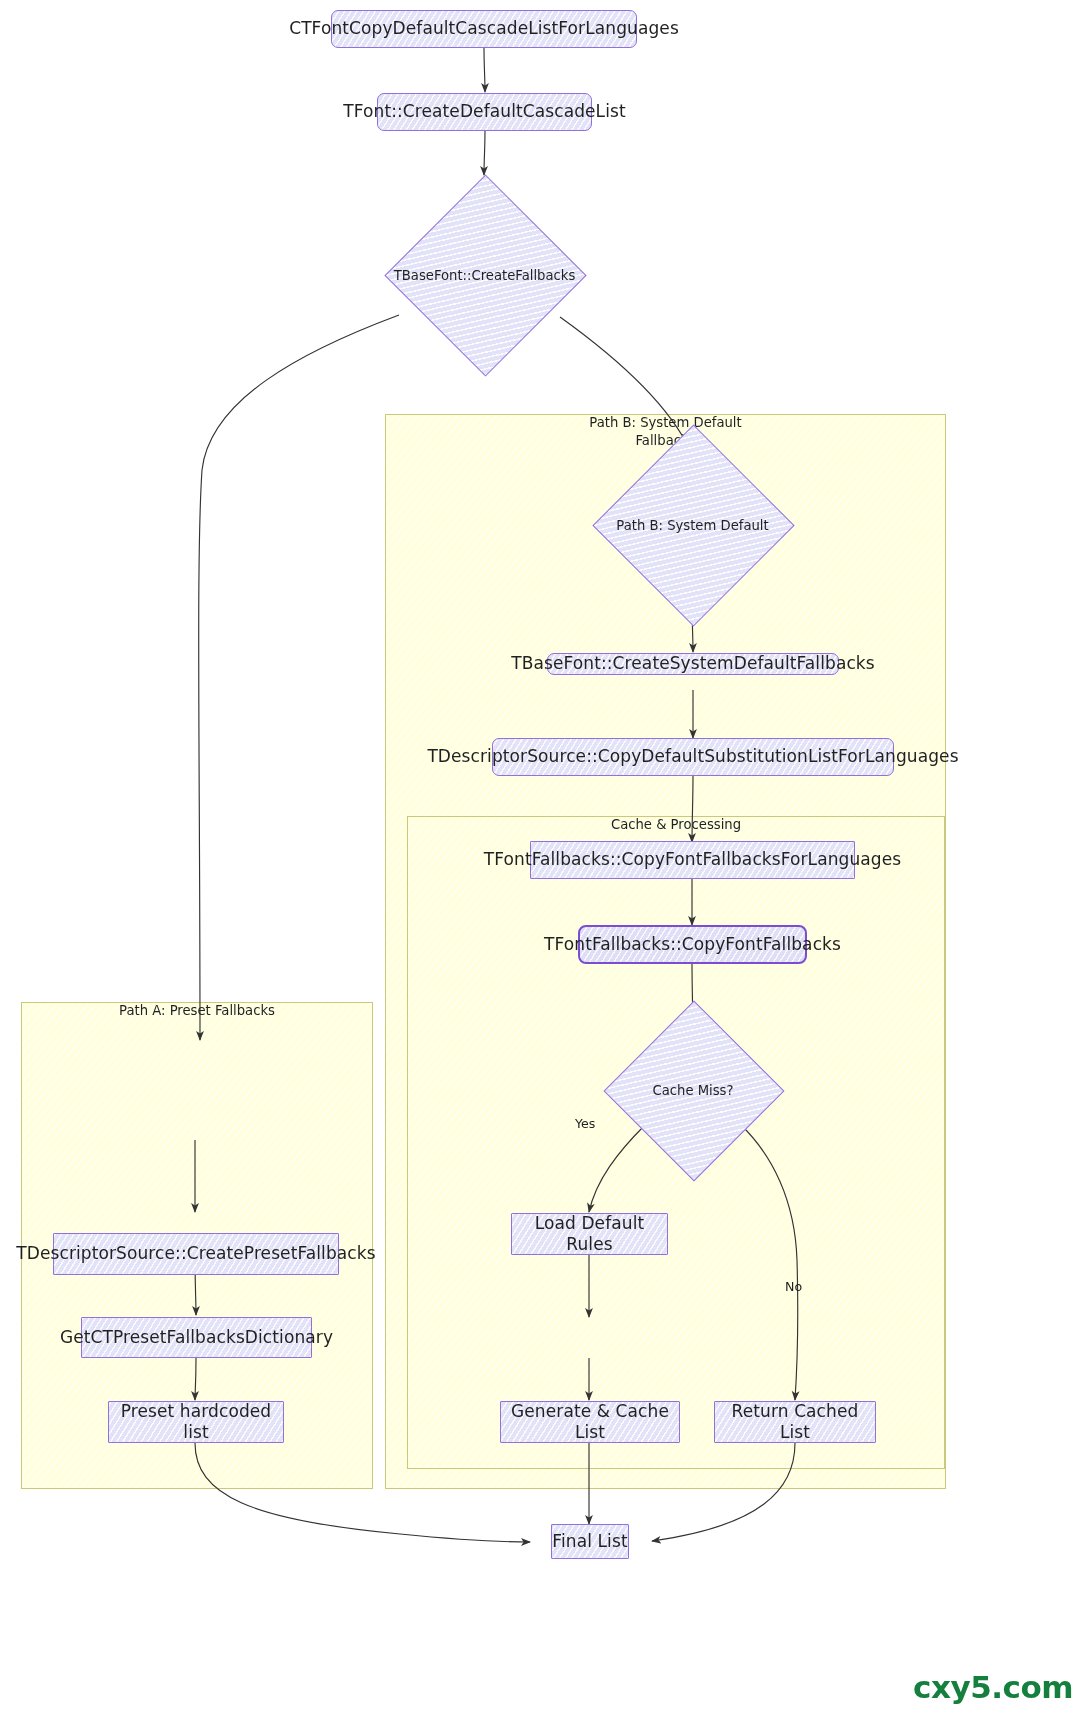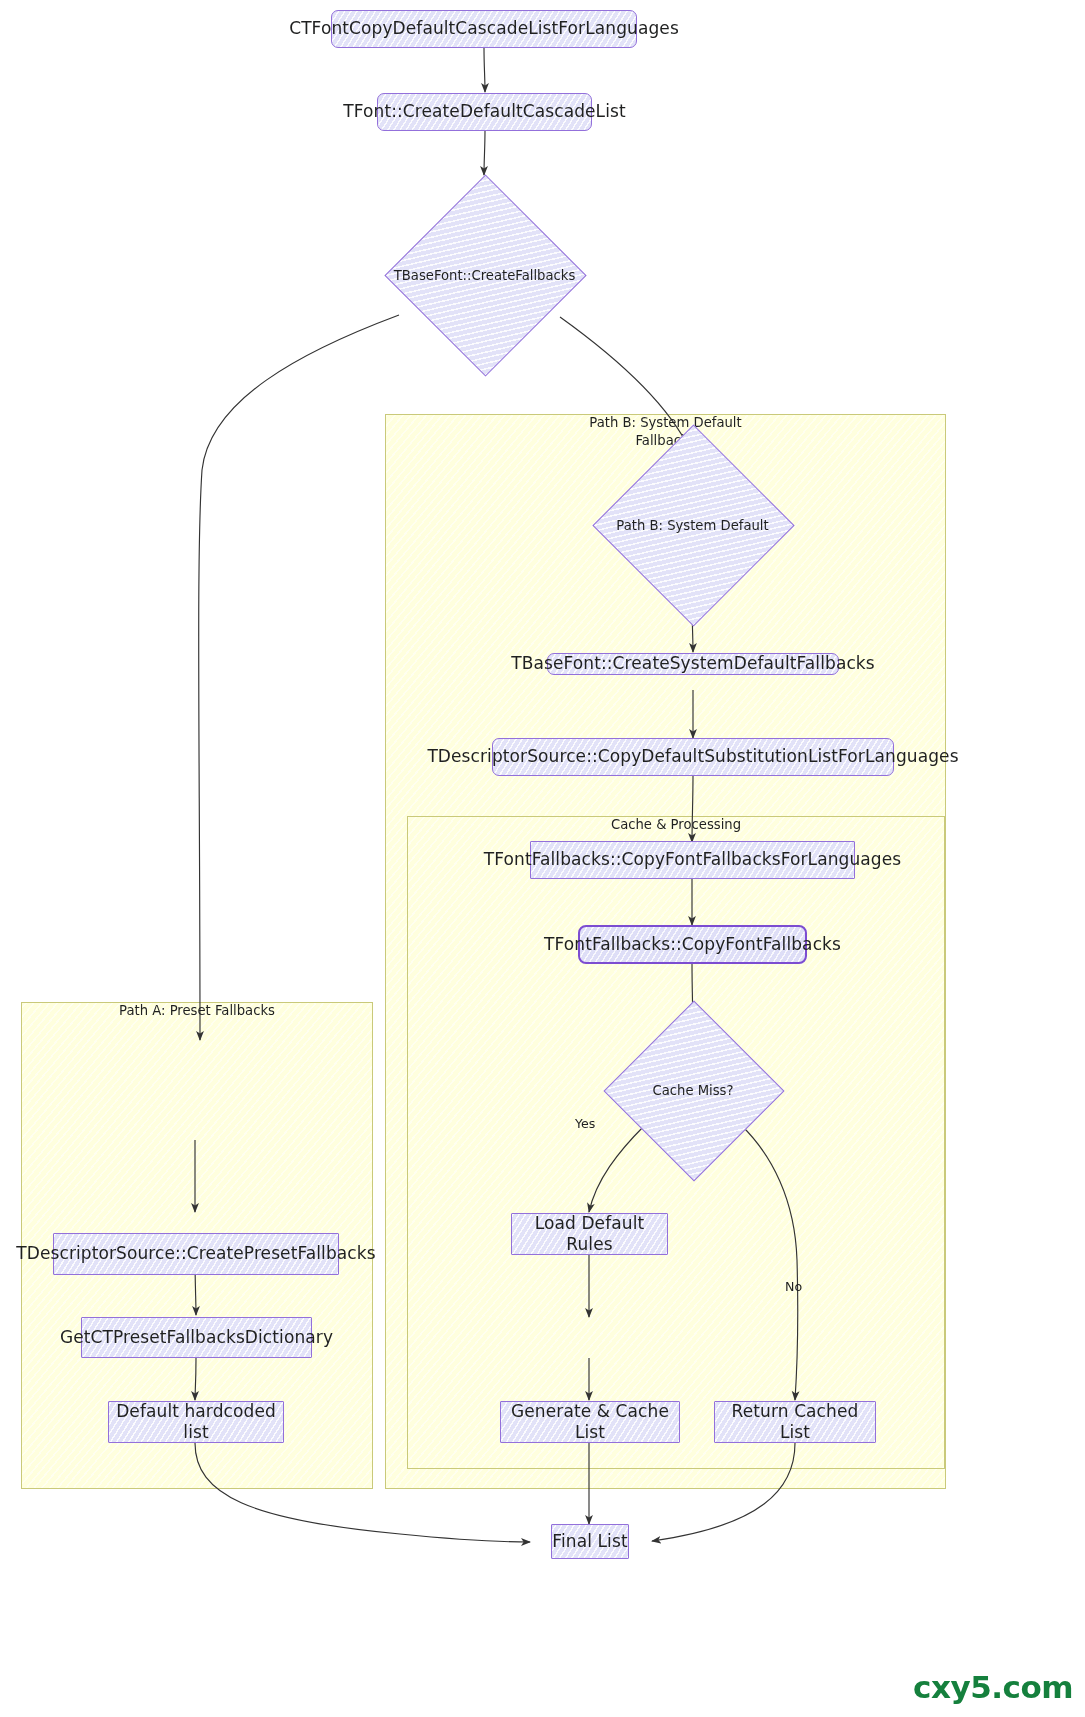--- a/index.html
+++ b/index.html
@@ -275,21 +275,21 @@
 
   <div class="node rect" style="left:53px; top:1214px; width:286px; height:42px;margin-top:19px;">
     <span>TDescriptorSource::CreatePresetFallbacks</span>
   </div>
 
   <div class="node rect" style="left:81px; top:1317px; width:231px; height:41px;">
     <span>GetCTPresetFallbacksDictionary</span>
   </div>
 
   <div class="node rect" style="left:108px; top:1401px; width:176px; height:42px;">
-    <span>Default hardcoded list</span>
+    <span>Preset hardcoded list</span>
   </div>
 
   <div class="node rect" style="left:551px; top:1524px; width:78px; height:35px;">
     <span>Final List</span>
   </div>
 
   <div class="edge-label" style="left:575px; top:1116px;">Yes</div>
   <div class="edge-label" style="left:785px; top:1279px;">No</div>
 
   <div class="watermark">cxy5.com</div>

